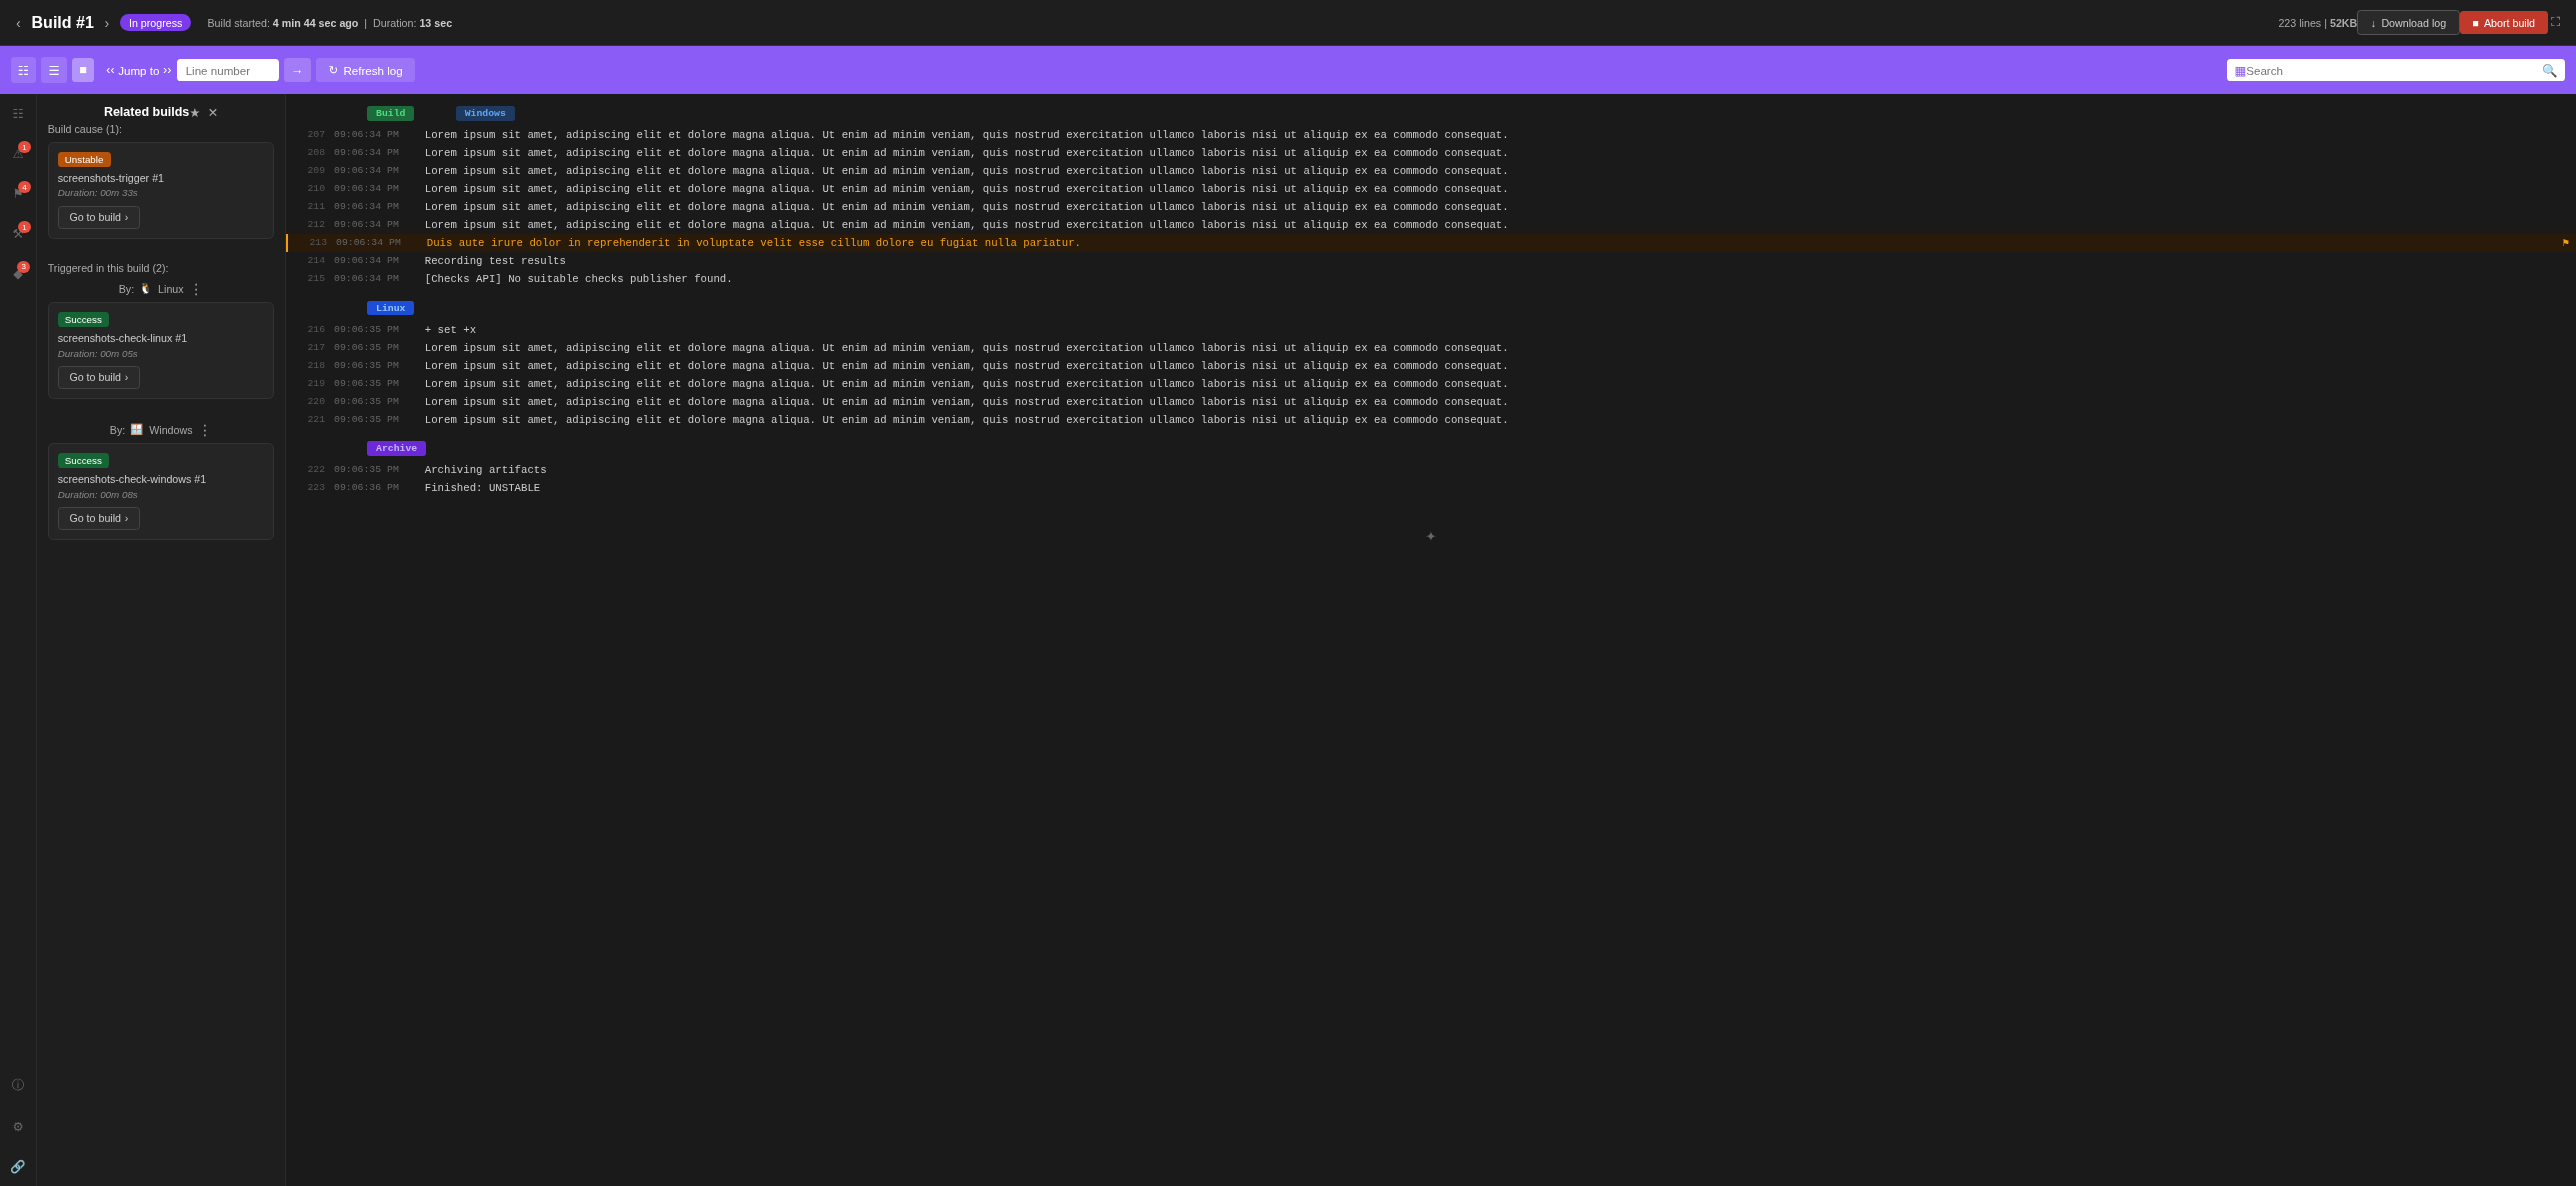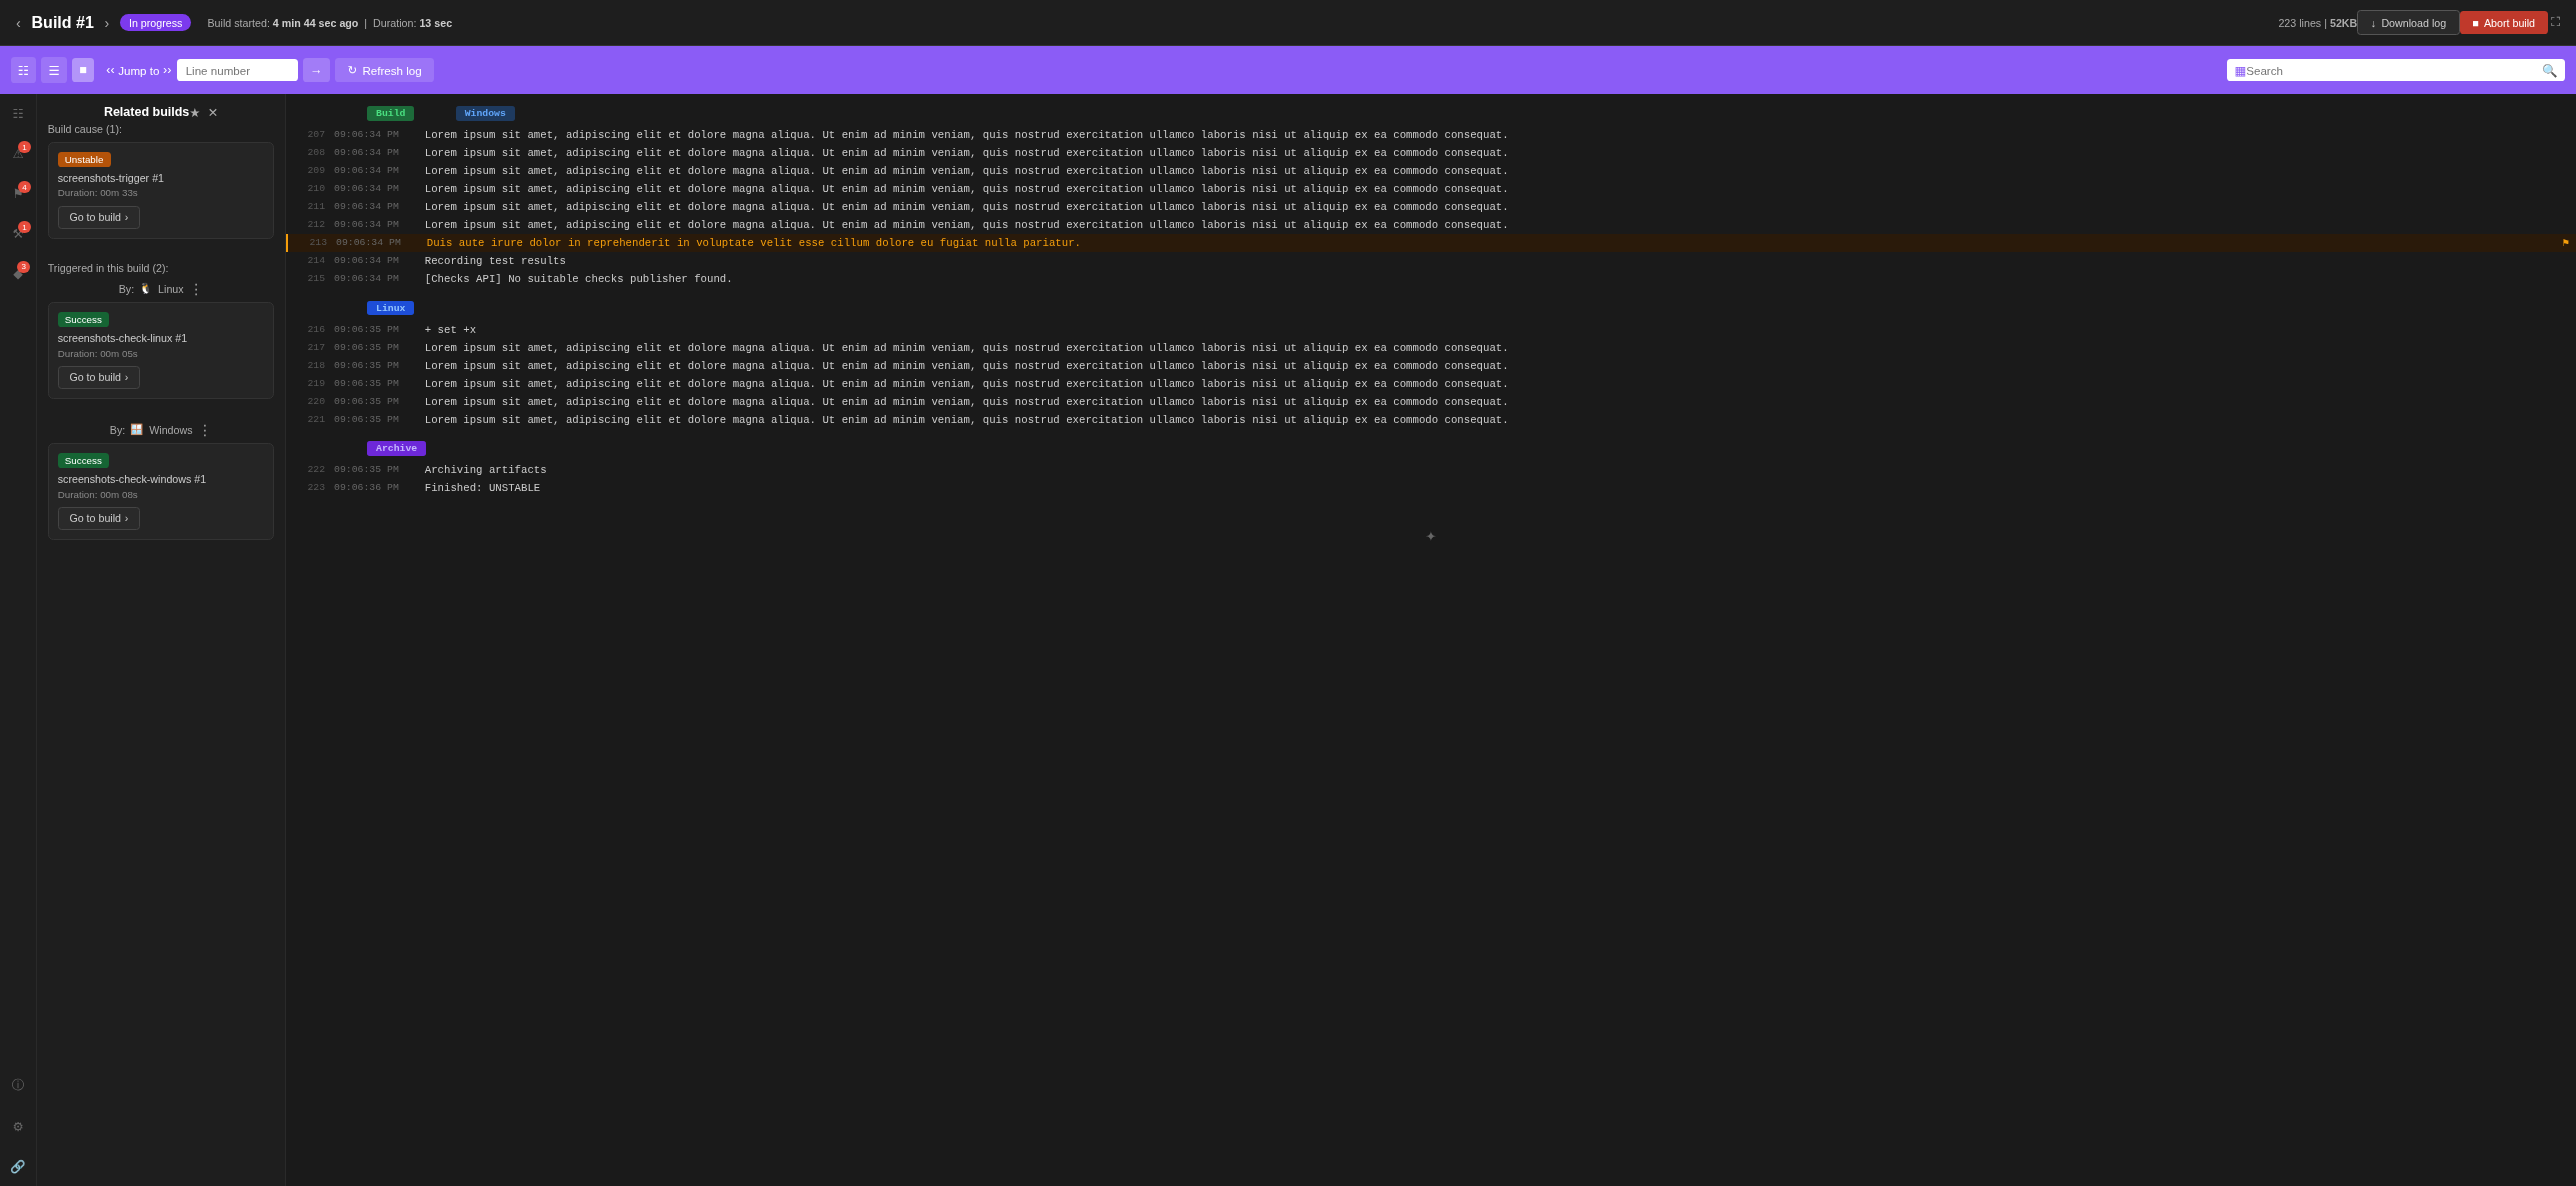--- a/index.html
+++ b/index.html
@@ -76,21 +76,21 @@
     .view-btn.active { background: rgba(255,255,255,0.35); }
     .jump-section { display: flex; align-items: center; gap: 3.6px; margin-left: 7.1px; }
     .jump-arrow-btn { background: none; border: none; color: #fff; cursor: pointer; font-size: 12.5px; }
     .jump-label { color: #fff; font-size: 11.6px; font-weight: 500; }
     .line-input {
       background: #fff;
       border: none;
       color: #333;
       padding: 4.5px 9px;
       border-radius: 3.6px;
-      width: 121px;
+      width: 102px;
       font-size: 11.6px;
     }
     .go-btn {
       background: rgba(255,255,255,0.2);
       border: none;
       color: #fff;
       padding: 5.3px 7.1px;
       border-radius: 3.6px;
       cursor: pointer;
       font-size: 12.5px;
@@ -195,21 +195,21 @@
     .build-badge-success {
       background: #166534;
       color: #fff;
       border-radius: 3.6px;
       padding: 1.8px 7.1px;
       font-size: 9.8px;
       display: inline-block;
       margin-bottom: 5.3px;
     }
     .build-name { color: #ccc; font-size: 10.7px; margin-bottom: 3.6px; }
-    .build-duration { color: #888; font-size: 9.8px; margin-bottom: 7.1px; }
+    .build-duration { color: #888; font-size: 9.8px; margin-bottom: 7.1px; font-style: italic; }
     .go-build-btn {
       background: #2a2a2a;
       border: 0.9px solid #444;
       color: #ccc;
       padding: 4.5px 10.7px;
       border-radius: 3.6px;
       cursor: pointer;
       font-size: 10.7px;
       display: flex; align-items: center; gap: 3.6px;
     }

